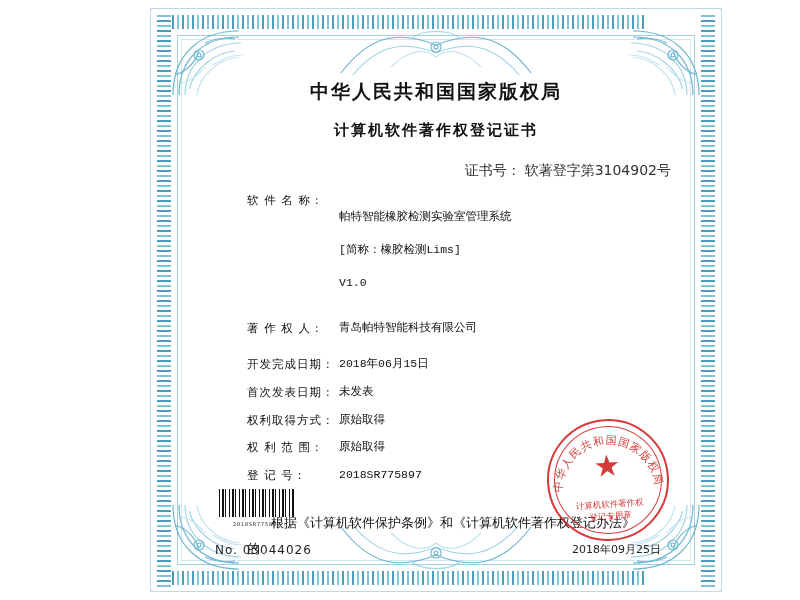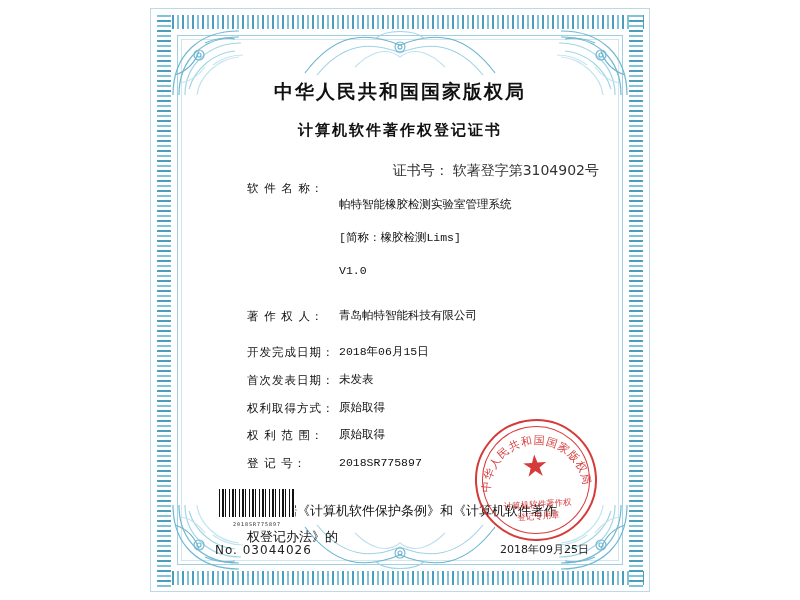--- a/index.html
+++ b/index.html
@@ -17,21 +17,21 @@
     height: 600px;
     background: #ffffff;
     overflow: hidden;
   }
 
   
   .cert-outer {
     position: absolute;
     left: 150px;
     top: 8px;
-    width: 500px;
+    width: 572px;
     height: 584px;
     background: #ffffff;
     border: 1px solid #bdd9e6;
     box-sizing: border-box;
   }
 
   .greek-band {
     position: absolute;
     box-sizing: border-box;
     overflow: hidden;
@@ -130,20 +130,21 @@
     margin-top: 22px;
     text-align: right;
     padding-right: 10px;
     font-size: 14px;
     color: #333333;
     font-family: "DejaVu Sans", "Liberation Sans", sans-serif;
   }
   .cert-no-row .cn-label { margin-right: 4px; }
 
   .fields {
+    margin-top: 12px;
     padding-left: 56px;
     padding-right: 30px;
   }
 
   .field-row {
     display: flex;
     align-items: flex-start;
     margin-bottom: 11px;
     font-size: 11.5px;
     color: #111111;

